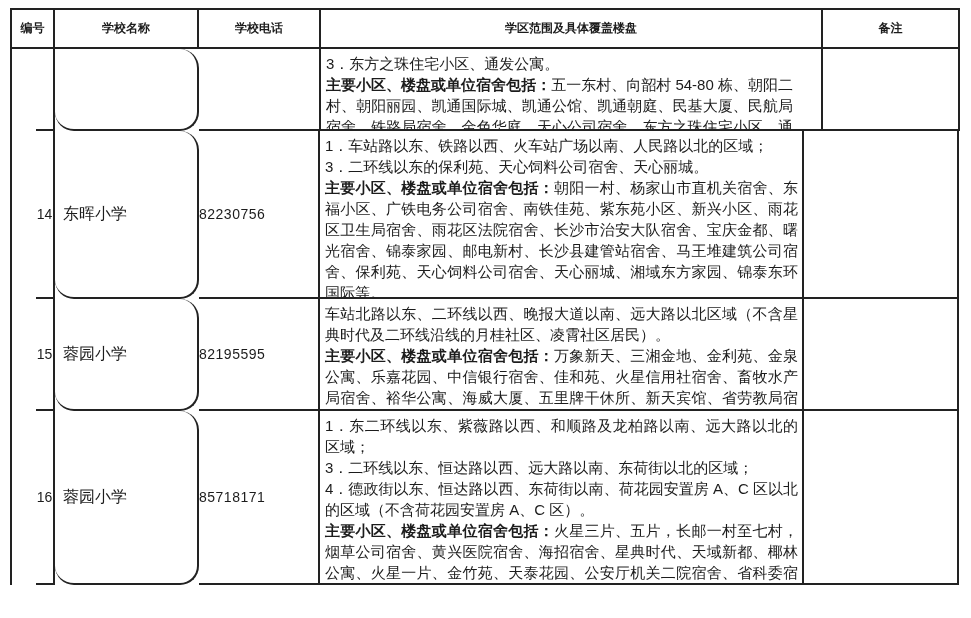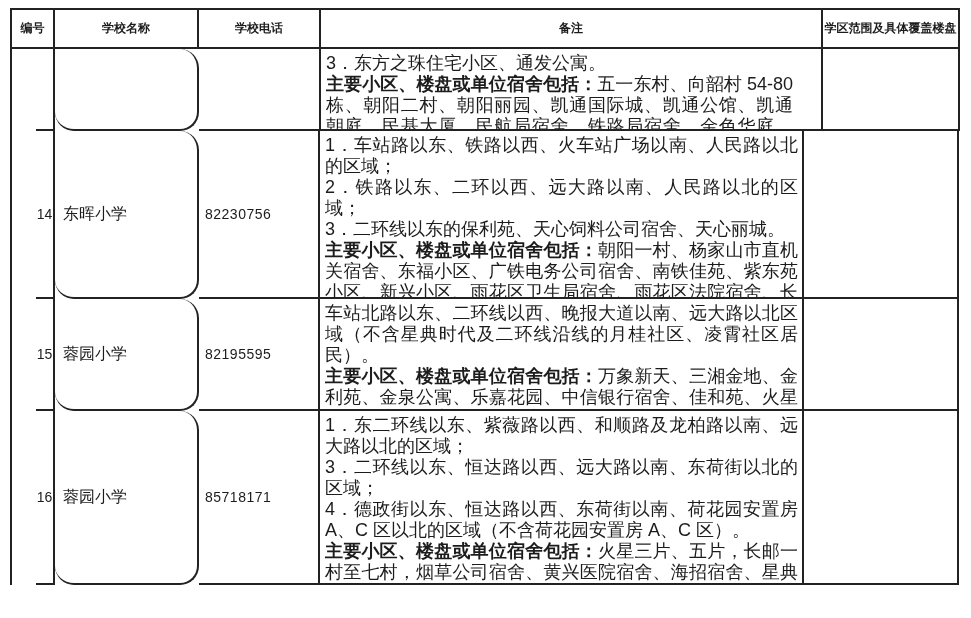--- a/index.html
+++ b/index.html
@@ -25,41 +25,41 @@
     height:39px;
     display:flex;align-items:center;justify-content:center;
     font-weight:bold;font-size:12px;
   }
   .rA .cell{height:82px;}
   .r14 .cell{height:168px;}
   .r15 .cell{height:112px;}
   .r16 .cell{height:174px;}
   .id-cell{display:flex;align-items:center;justify-content:center;font-size:14px;margin-left:24px;}
   .name-cell{display:flex;align-items:center;padding-left:8px;font-size:16px;border-radius:19px;}
-  .phone-cell{display:flex;align-items:center;padding-left:6px;font-size:14px;letter-spacing:.5px;}
+  .phone-cell{display:flex;align-items:center;padding-left:0;font-size:14px;letter-spacing:.5px;}
   .range-cell{
-    font-size:18px;line-height:21px;
+    font-size:15px;line-height:21px;
     padding:4px 4px 0 5px;
     text-align:justify;
   }
   .frag1 .range-cell{padding-right:28px;}
   .range-cell b{font-weight:bold;}
   .note-cell{}
 </style>
 </head>
 <body>
 
 <div class="tbl-wrap">
 
   <div class="frag frag1">
     <div class="cell h-cell">编号</div>
     <div class="cell h-cell">学校名称</div>
     <div class="cell h-cell">学校电话</div>
+    <div class="cell h-cell">学区范围及具体覆盖楼盘</div>
     <div class="cell h-cell">备注</div>
-    <div class="cell h-cell">学区范围及具体覆盖楼盘</div>
 
     <div class="rA" style="display:contents">
       <div class="cell id-cell"></div>
       <div class="cell name-cell"></div>
       <div class="cell phone-cell"></div>
       <div class="cell range-cell">
         <div>3．东方之珠住宅小区、通发公寓。</div>
         <div><b>主要小区、楼盘或单位宿舍包括：</b><span>五一东村、向韶村 54-80 栋、朝阳二村、朝阳丽园、凯通国际城、凯通公馆、凯通朝庭、民基大厦、民航局宿舍、铁路局宿舍、金色华庭、天心公司宿舍、东方之珠住宅小区、通发公寓等。</span></div>
       </div>
       <div class="cell note-cell"></div>
@@ -67,21 +67,20 @@
   </div>
 
   <div class="frag frag2">
 
     <div class="r14" style="display:contents">
       <div class="cell id-cell">14</div>
       <div class="cell name-cell">东晖小学</div>
       <div class="cell phone-cell">82230756</div>
       <div class="cell range-cell">
         <div>1．车站路以东、铁路以西、火车站广场以南、人民路以北的区域；</div>
-        <div>2．铁路以东、二环以西、远大路以南、人民路以北的区域；</div>
         <div>3．二环线以东的保利苑、天心饲料公司宿舍、天心丽城。</div>
         <div><b>主要小区、楼盘或单位宿舍包括：</b><span>朝阳一村、杨家山市直机关宿舍、东福小区、广铁电务公司宿舍、南铁佳苑、紫东苑小区、新兴小区、雨花区卫生局宿舍、雨花区法院宿舍、长沙市治安大队宿舍、宝庆金都、曙光宿舍、锦泰家园、邮电新村、长沙县建管站宿舍、马王堆建筑公司宿舍、保利苑、天心饲料公司宿舍、天心丽城、湘域东方家园、锦泰东环国际等。</span></div>
       </div>
       <div class="cell note-cell"></div>
     </div>
 
     <div class="r15" style="display:contents">
       <div class="cell id-cell">15</div>
       <div class="cell name-cell">蓉园小学</div>
       <div class="cell phone-cell">82195595</div>

